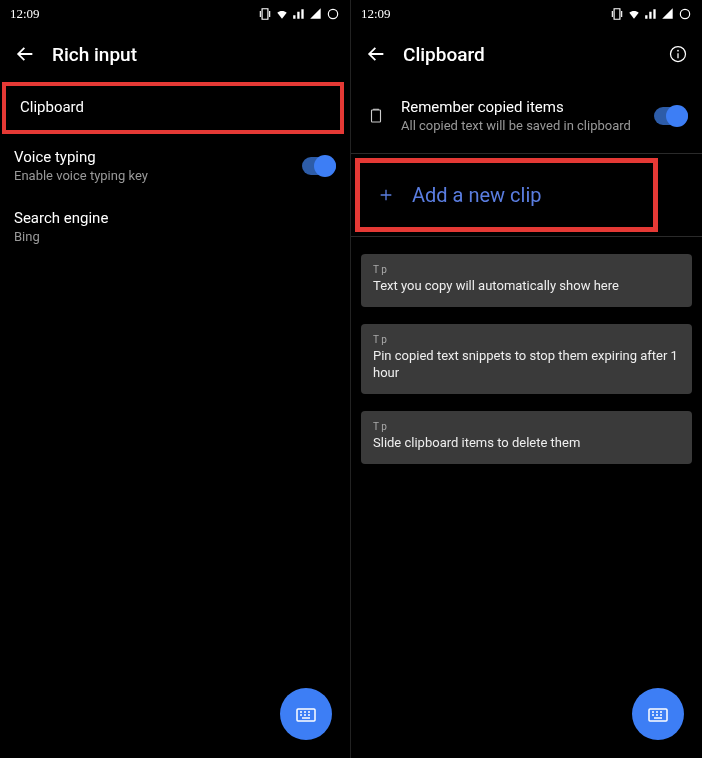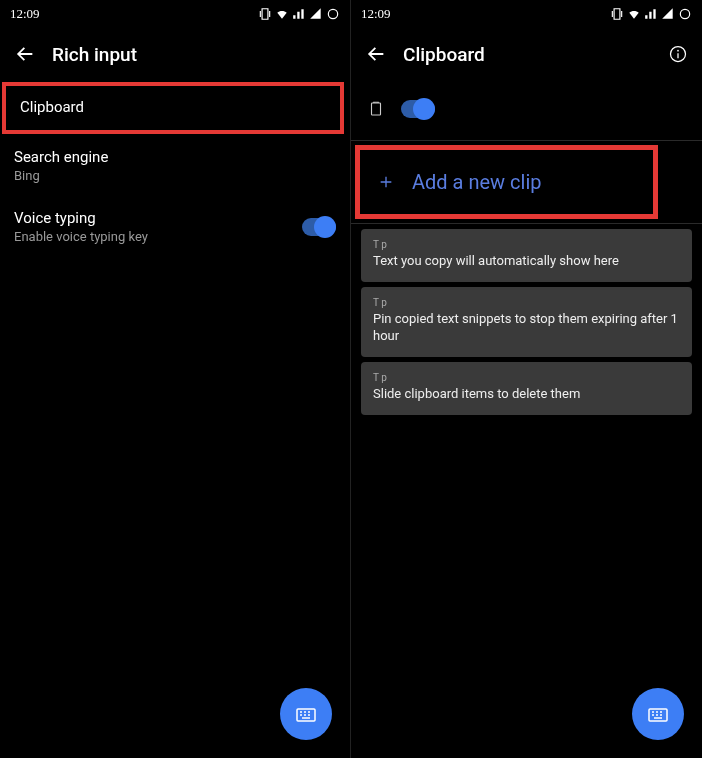--- a/index.html
+++ b/index.html
@@ -75,21 +75,21 @@
     align-items: center;
     gap: 18px;
     padding: 20px 18px;
     color: #5a7de0;
     font-size: 20px;
   }
   .plus { width: 16px; height: 16px; display:flex; align-items:center; justify-content:center; }
   .tip-card {
     background: #3a3a3a;
     border-radius: 4px;
-    margin: 5px 10px;
+    margin: 17px 10px;
     padding: 10px 12px 12px 12px;
   }
   .tip-label { font-size: 10px; color: #aaa; }
   .tip-text { font-size: 13px; color: #eee; margin-top: 3px; line-height: 1.3; }
   .fab {
     position: absolute;
     bottom: 18px;
     right: 18px;
     width: 52px; height: 52px; border-radius: 26px;
     background: #3d7ef5;
@@ -134,30 +134,30 @@
   <div class="content">
     <div class="highlight-red">
       <div class="setting-row">
         <div class="texts">
           <div class="row-title">Clipboard</div>
         </div>
       </div>
     </div>
     <div class="setting-row">
       <div class="texts">
+        <div class="row-title">Voice typing</div>
+        <div class="row-sub">Enable voice typing key</div>
+      </div>
+      <div class="toggle"></div>
+    </div>
+    <div class="setting-row">
+      <div class="texts">
         <div class="row-title">Search engine</div>
         <div class="row-sub">Bing</div>
       </div>
-    </div>
-    <div class="setting-row">
-      <div class="texts">
-        <div class="row-title">Voice typing</div>
-        <div class="row-sub">Enable voice typing key</div>
-      </div>
-      <div class="toggle"></div>
     </div>
   </div>
   <div class="fab">
     <svg viewBox="0 0 24 24" width="24" height="24">
         <rect x="3" y="7" width="18" height="12" rx="1" fill="none" stroke="#fff" stroke-width="1.5"></rect>
         <path d="M6 10h2M10 10h2M14 10h2M18 10h0M6 13h2M10 13h2M14 13h2M8 16h8" stroke="#fff" stroke-width="1.5"></path>
       </svg>
   </div>
 </div>
 
@@ -197,20 +197,24 @@
         </svg>
     </div>
   </div>
   <div class="content">
     <div class="setting-row clipboard-header-row">
       <div class="row-icon">
         <svg viewBox="0 0 24 24">
             <rect x="6" y="4" width="12" height="16" rx="1"></rect>
             <path d="M9 4V3h6v1"></path>
           </svg>
+      </div>
+      <div class="texts">
+        <div class="row-title">Remember copied items</div>
+        <div class="row-sub">All copied text will be saved in clipboard</div>
       </div>
       <div class="toggle"></div>
     </div>
     <div class="divider"></div>
     <div class="highlight-container-right">
       <div class="add-clip">
         <div class="plus">
           <svg viewBox="0 0 24 24" width="16" height="16">
               <path d="M12 4v16M4 12h16" stroke="#5a7de0" stroke-width="2"></path>
             </svg>

